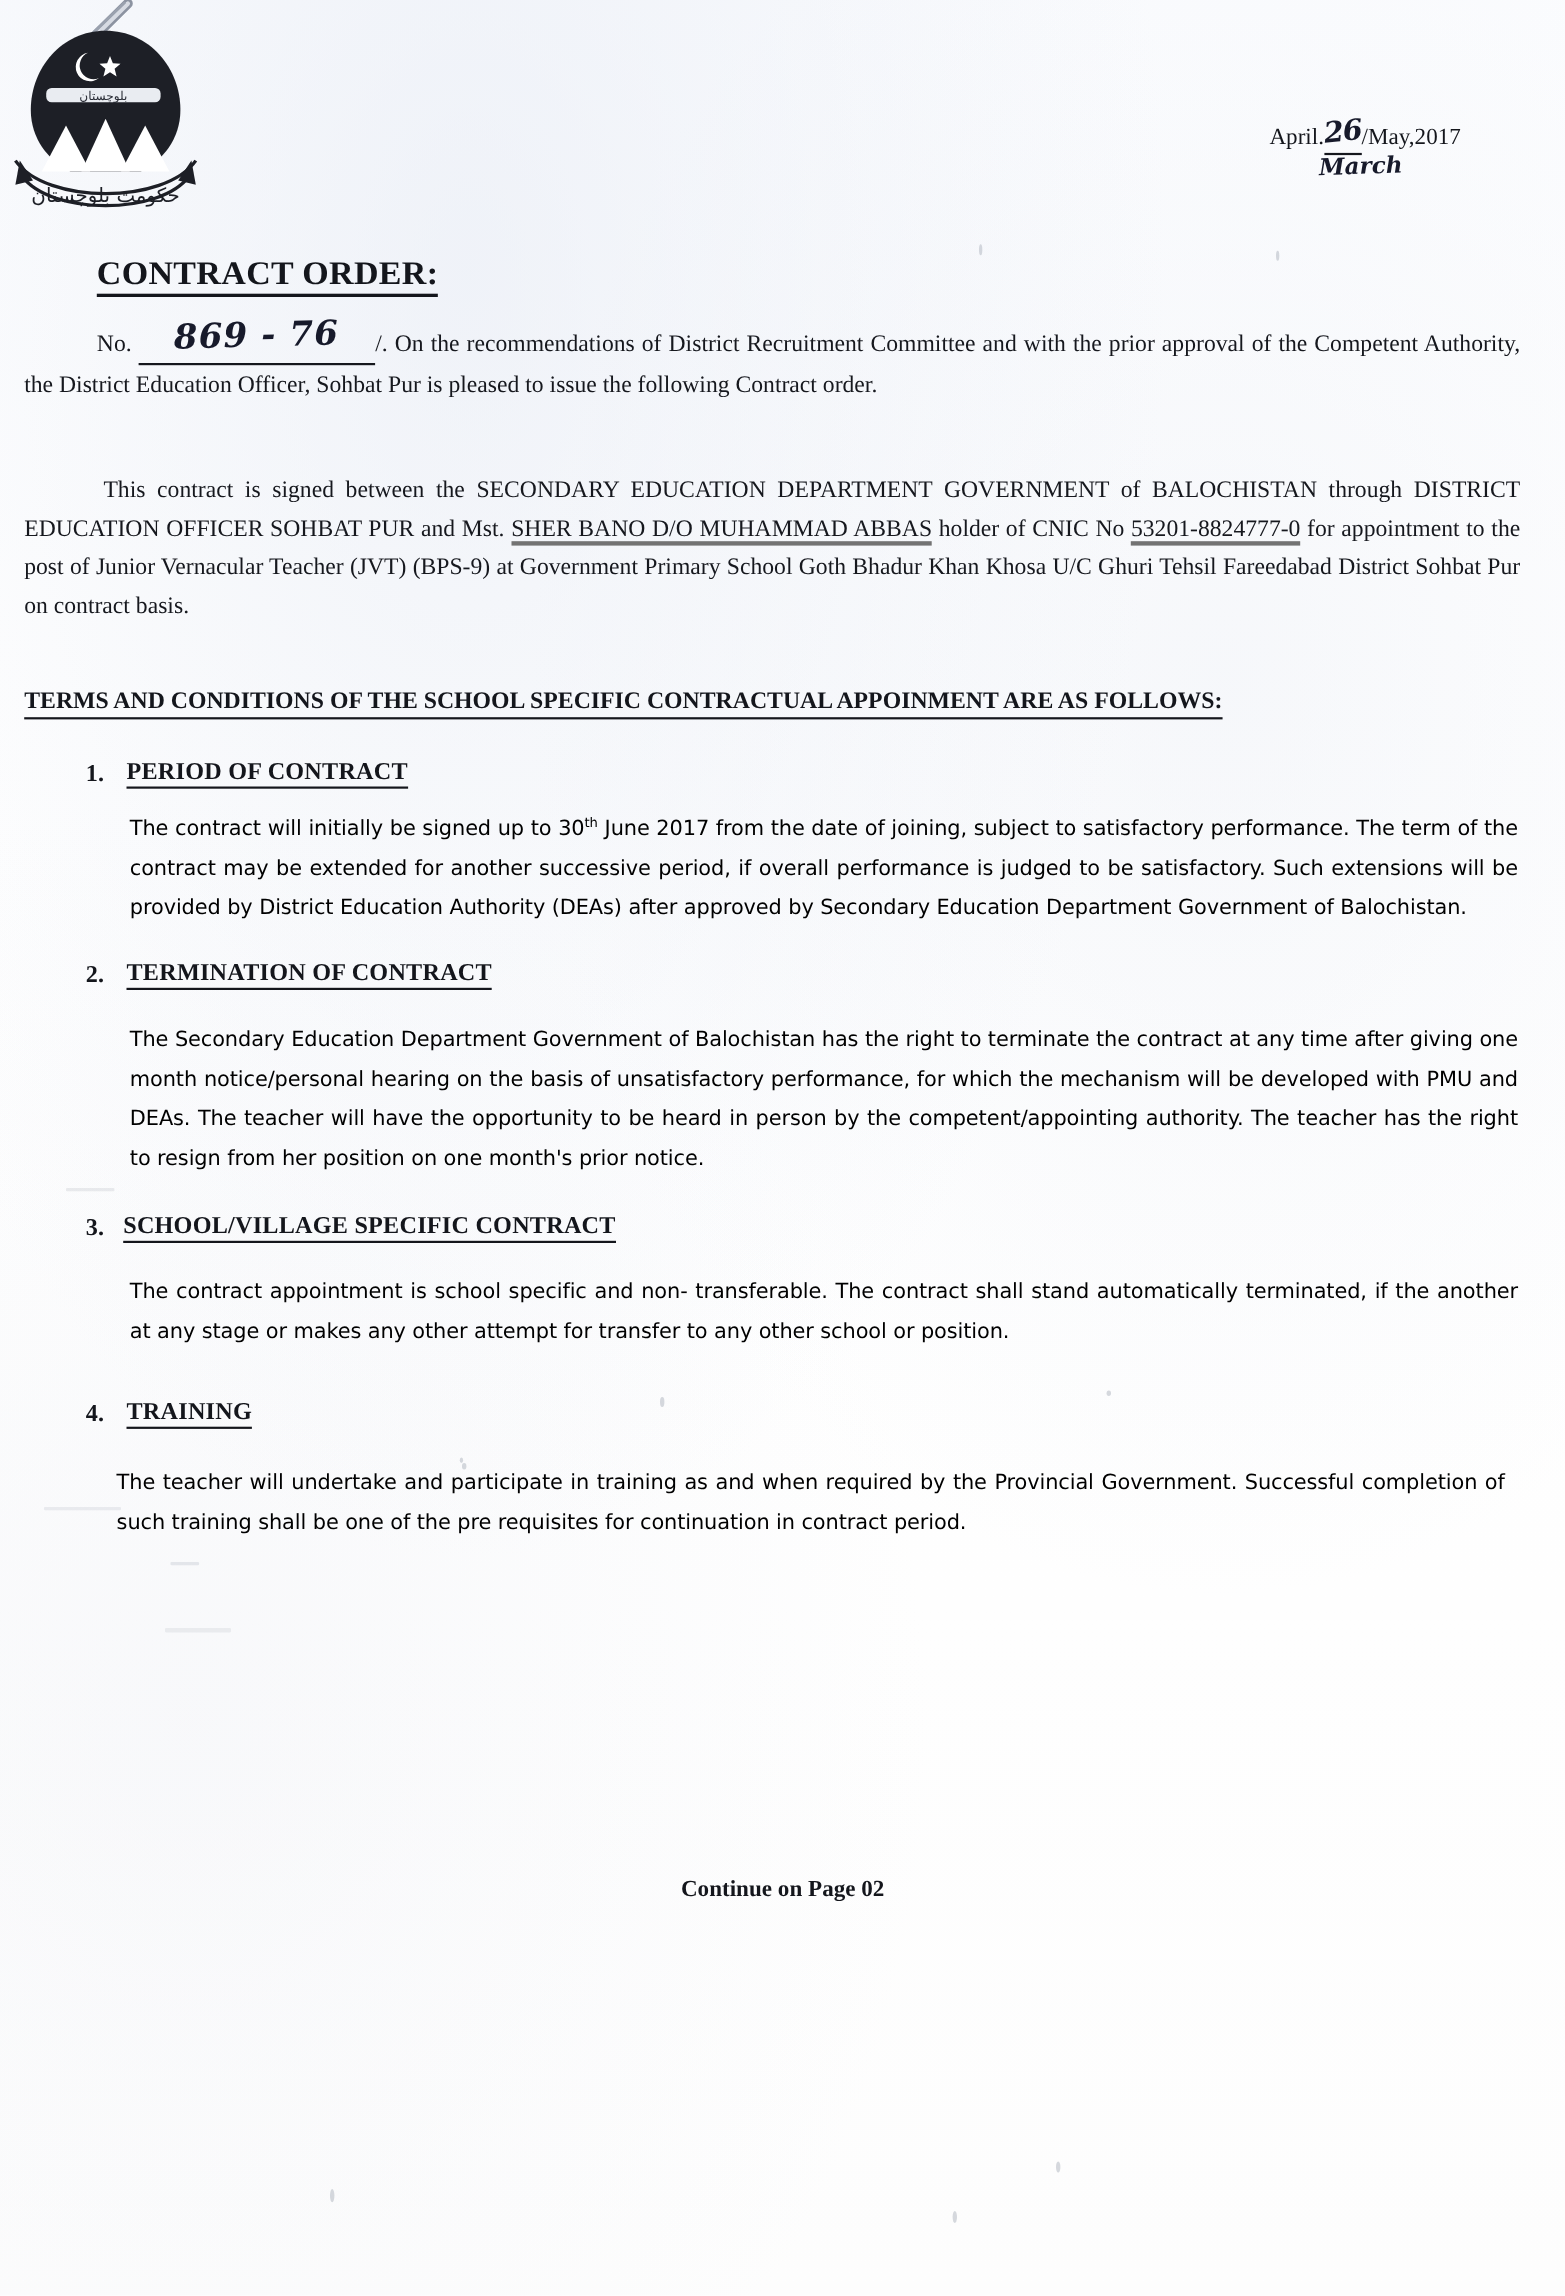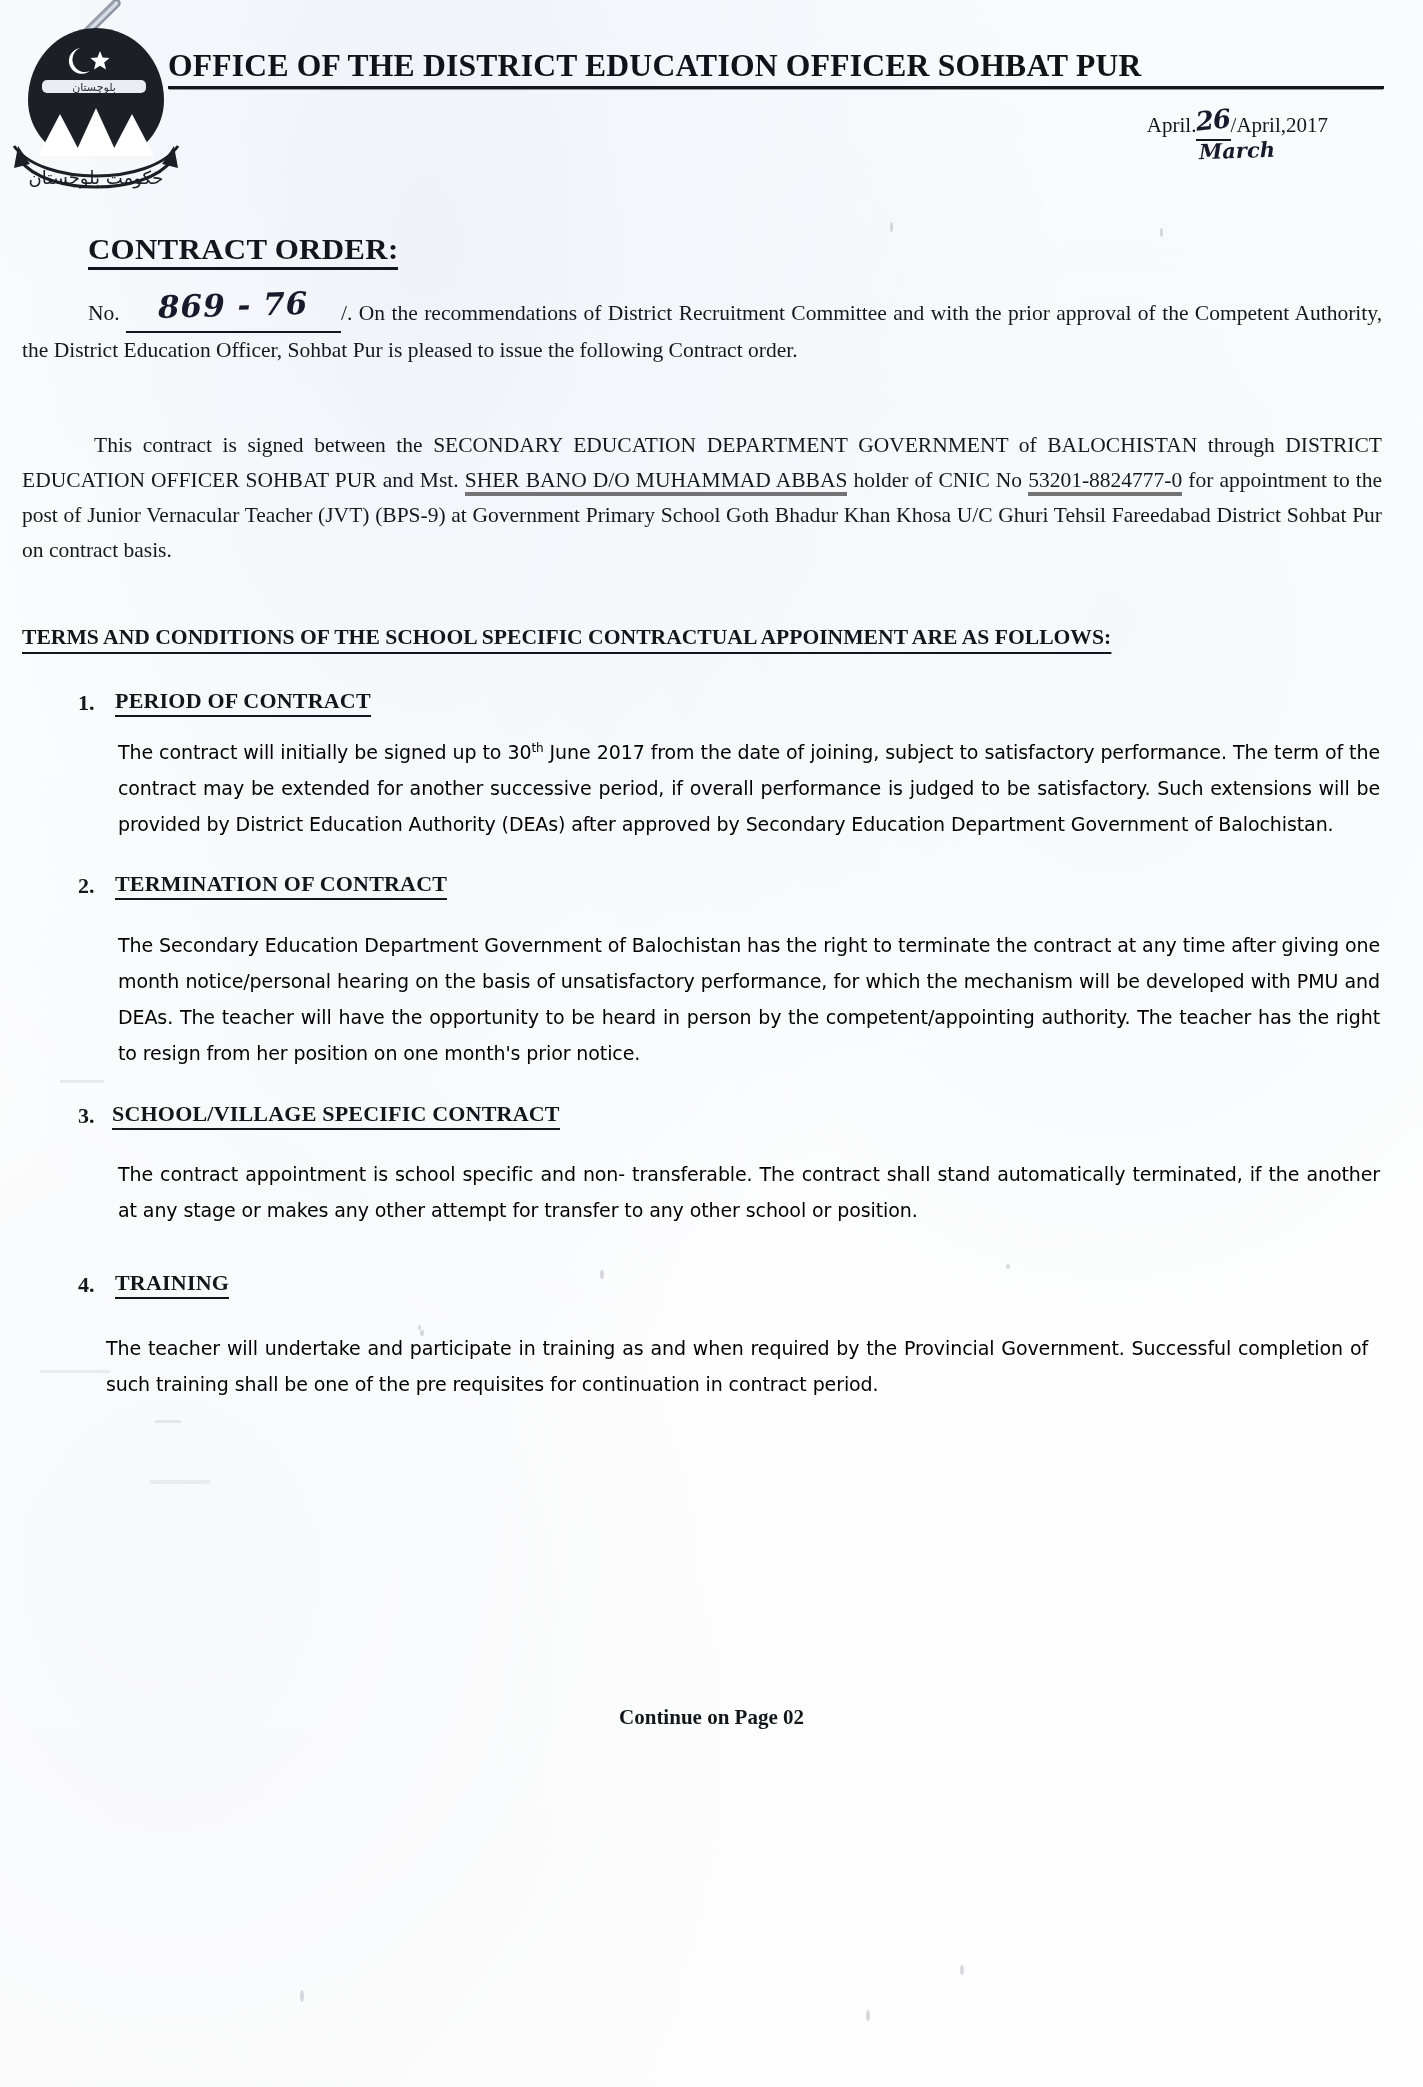--- a/index.html
+++ b/index.html
@@ -263,27 +263,23 @@
       <path d="M66 138 L88 90 L110 138 Z" fill="#ffffff"></path>
       <path d="M102 138 L124 96 L146 138 Z" fill="#ffffff"></path>
 
       <path d="M6 128 C34 168 142 168 170 128" stroke="#1d1f26" stroke-width="3" fill="none"></path>
       <path d="M12 142 C38 178 138 178 164 142" stroke="#1d1f26" stroke-width="3" fill="none"></path>
       <text x="88" y="166" font-size="18" fill="#1d1f26" text-anchor="middle" font-family="DejaVu Sans, sans-serif">حکومت بلوچستان</text>
       <path d="M10 128 L6 150 L22 146 Z" fill="#1d1f26"></path>
       <path d="M166 128 L170 150 L154 146 Z" fill="#1d1f26"></path>
     </svg>
 
-    <div class="title-line">
-      <div class="doc-title">OFFICE OF THE DISTRICT EDUCATION OFFICER SOHBAT PUR</div>
-      <div class="title-rule"></div>
-    </div>
 
     <div class="dated">
-      <span>April.</span><span class="dated-underline"><span class="hand dated-num">26</span></span><span>/April,2017</span>
+      <span>April.</span><span class="dated-underline"><span class="hand dated-num">26</span></span><span>/May,2017</span>
     </div>
     <div class="dated-month hand">March</div>
   </div>
 
   <div class="body">
 
     <div class="contract-order-head">CONTRACT ORDER:</div>
 
     <div class="para p1">
       <span class="no-label">No.</span>

